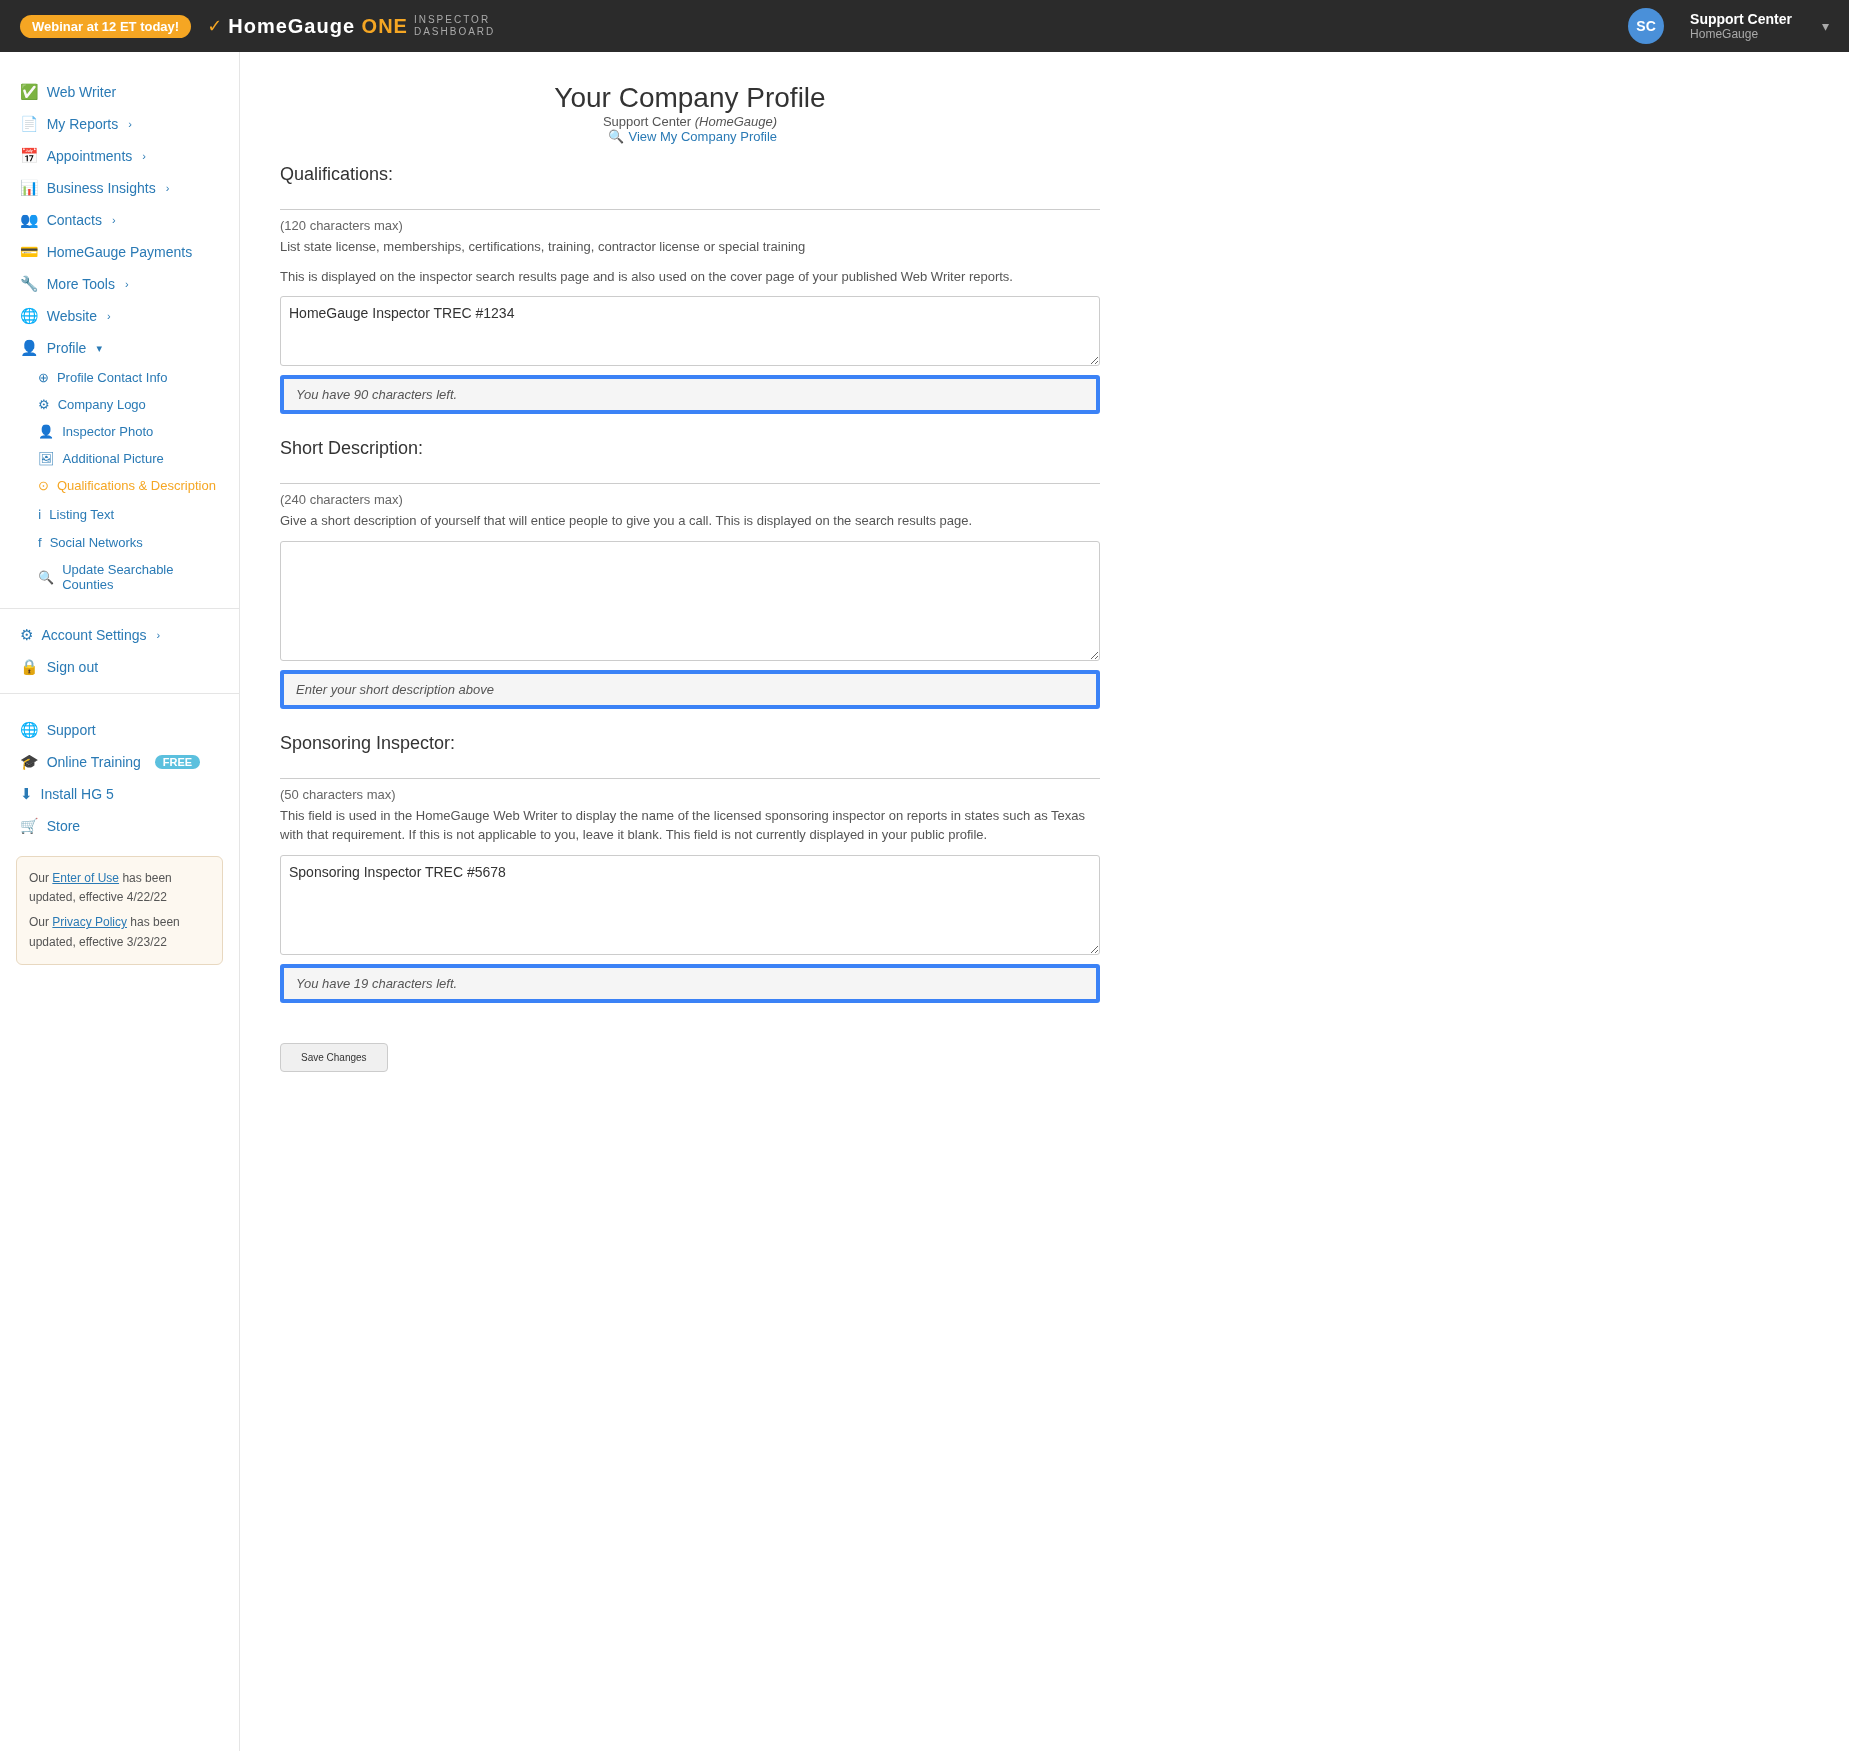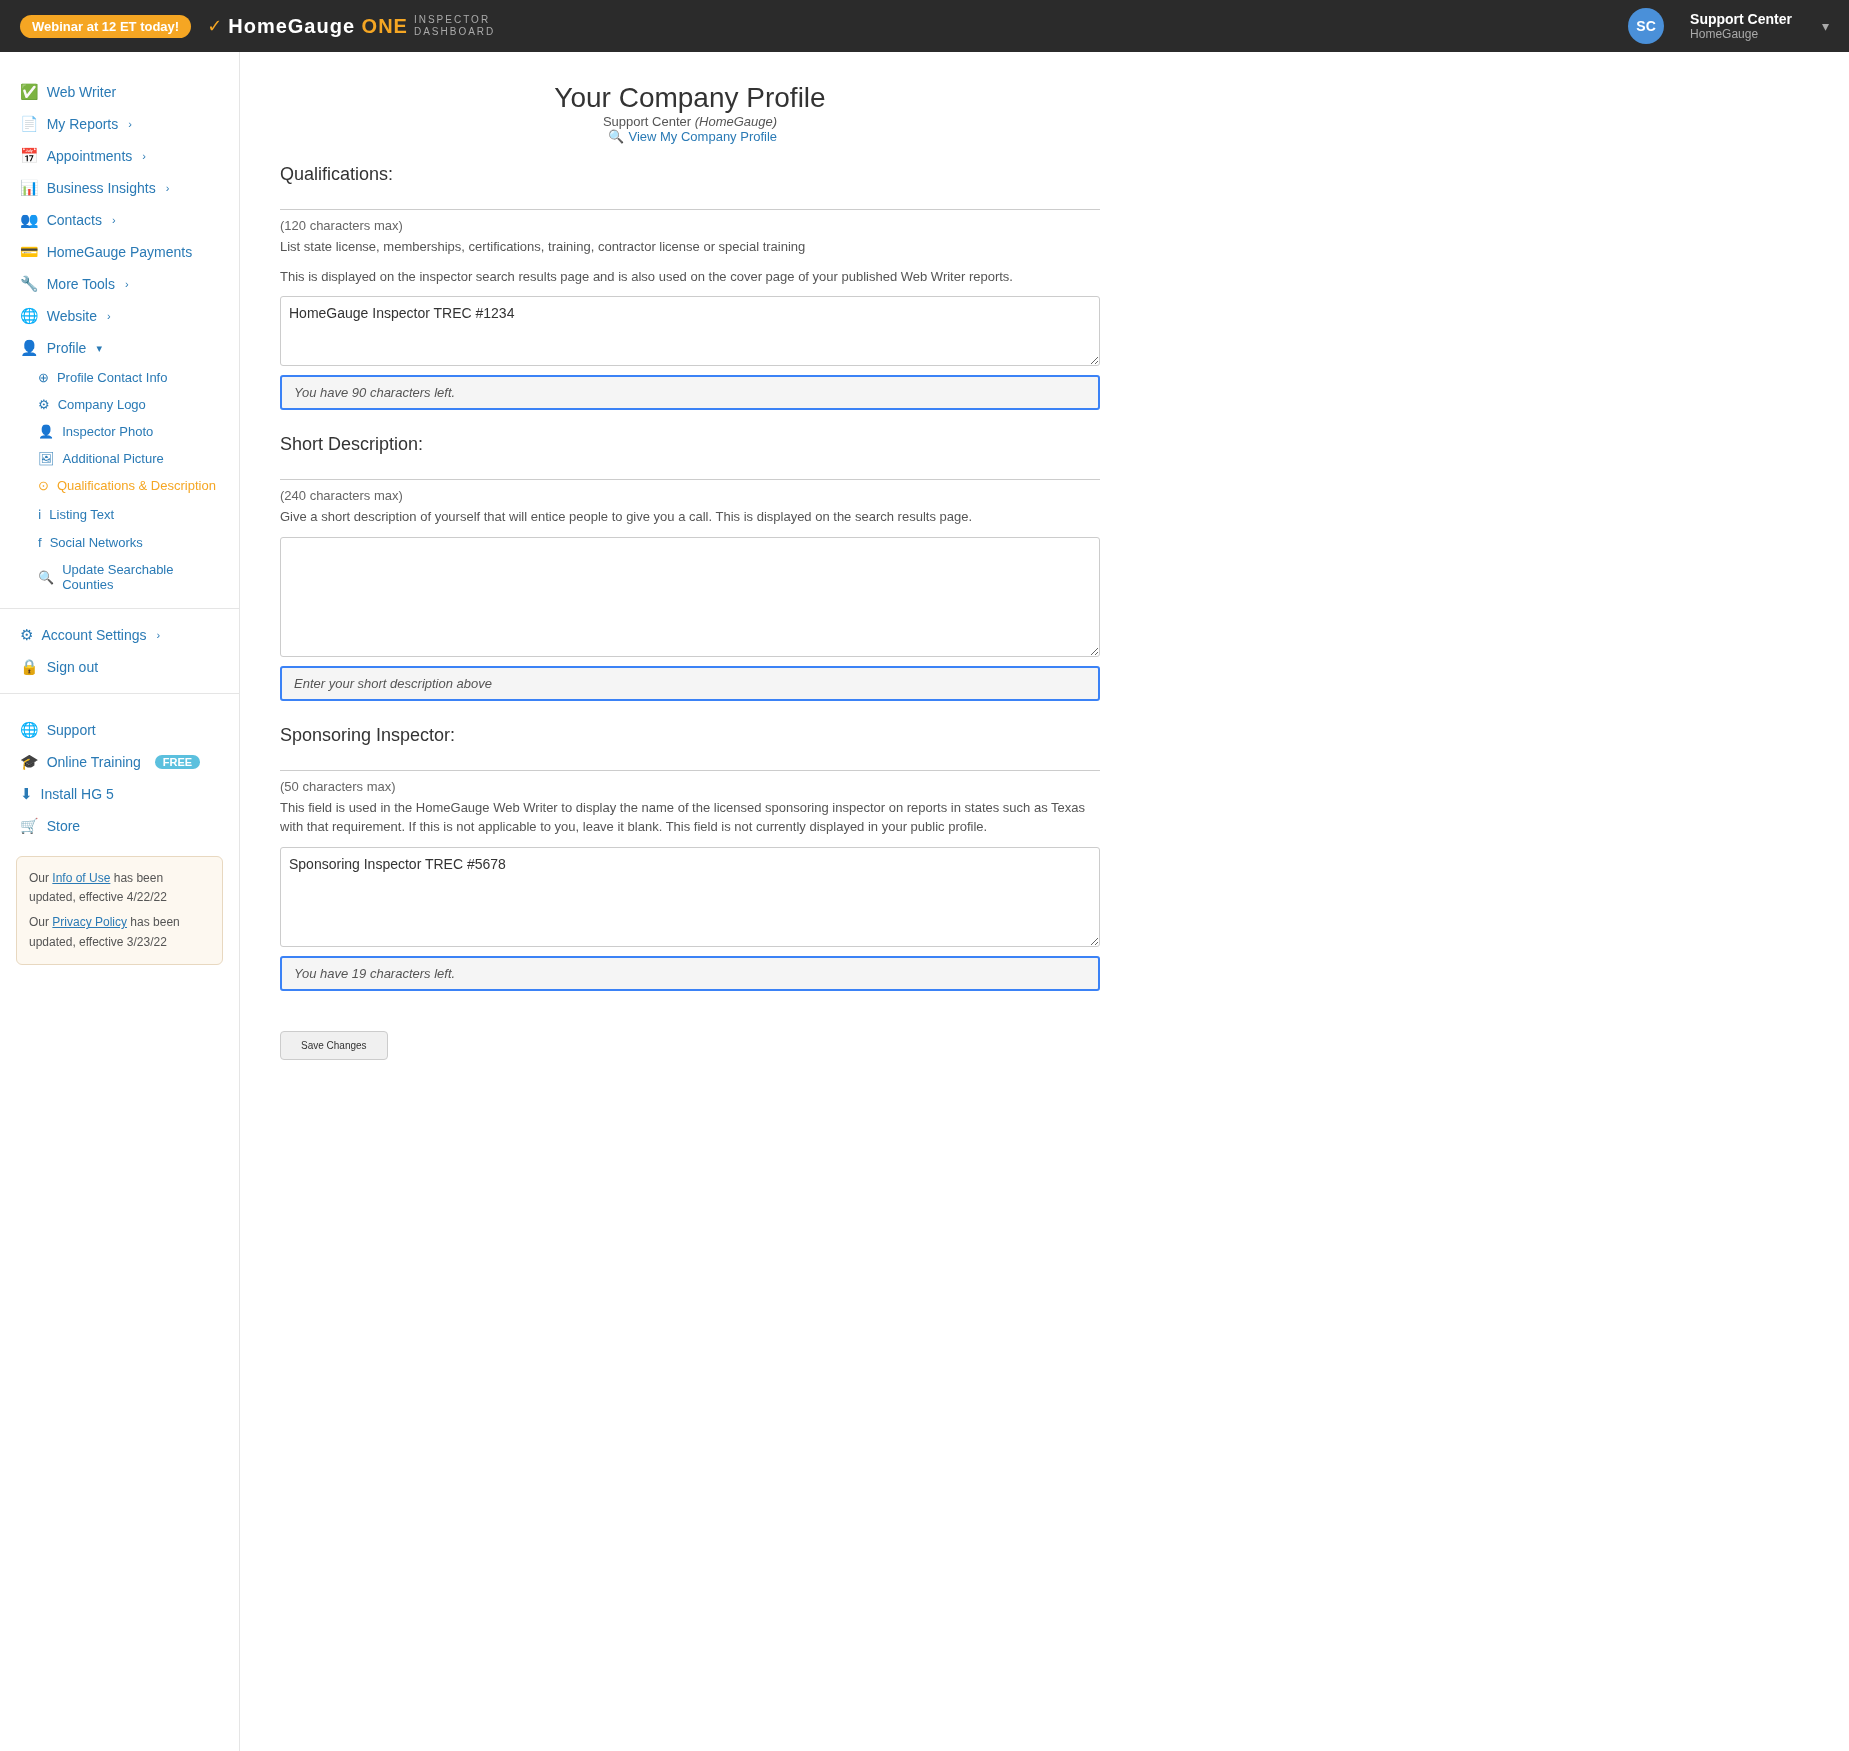--- a/index.html
+++ b/index.html
@@ -132,21 +132,21 @@
       border-radius: 3px;
       padding: 8px;
       font-size: 14px;
       resize: vertical;
       color: #333;
       font-family: Arial, sans-serif;
     }
 
     .char-counter {
       background: #f5f5f5;
-      border: 2px solid #3b82f6;
+      border: 4px solid #3b82f6;
       border-radius: 3px;
       padding: 8px 12px;
       font-style: italic;
       font-size: 13px;
       color: #555;
       margin-top: 6px;
     }
 
     .save-btn {
       background: #f0f0f0;
@@ -303,21 +303,21 @@
         <span class="icon">⬇</span>
         <span>Install HG 5</span>
       </div>
       <div class="sidebar-item">
         <span class="icon">🛒</span>
         <span>Store</span>
       </div>
 
       <div class="terms-box">
         <div>
-          Our <a href="#">Info of Use</a> has been updated, effective 4/22/22
+          Our <a href="#">Enter of Use</a> has been updated, effective 4/22/22
         </div>
         <div style="margin-top:6px;">
           Our <a href="#">Privacy Policy</a> has been updated, effective 3/23/22
         </div>
       </div>
     </div>
   </div>
 
   <div class="main-content">
 

